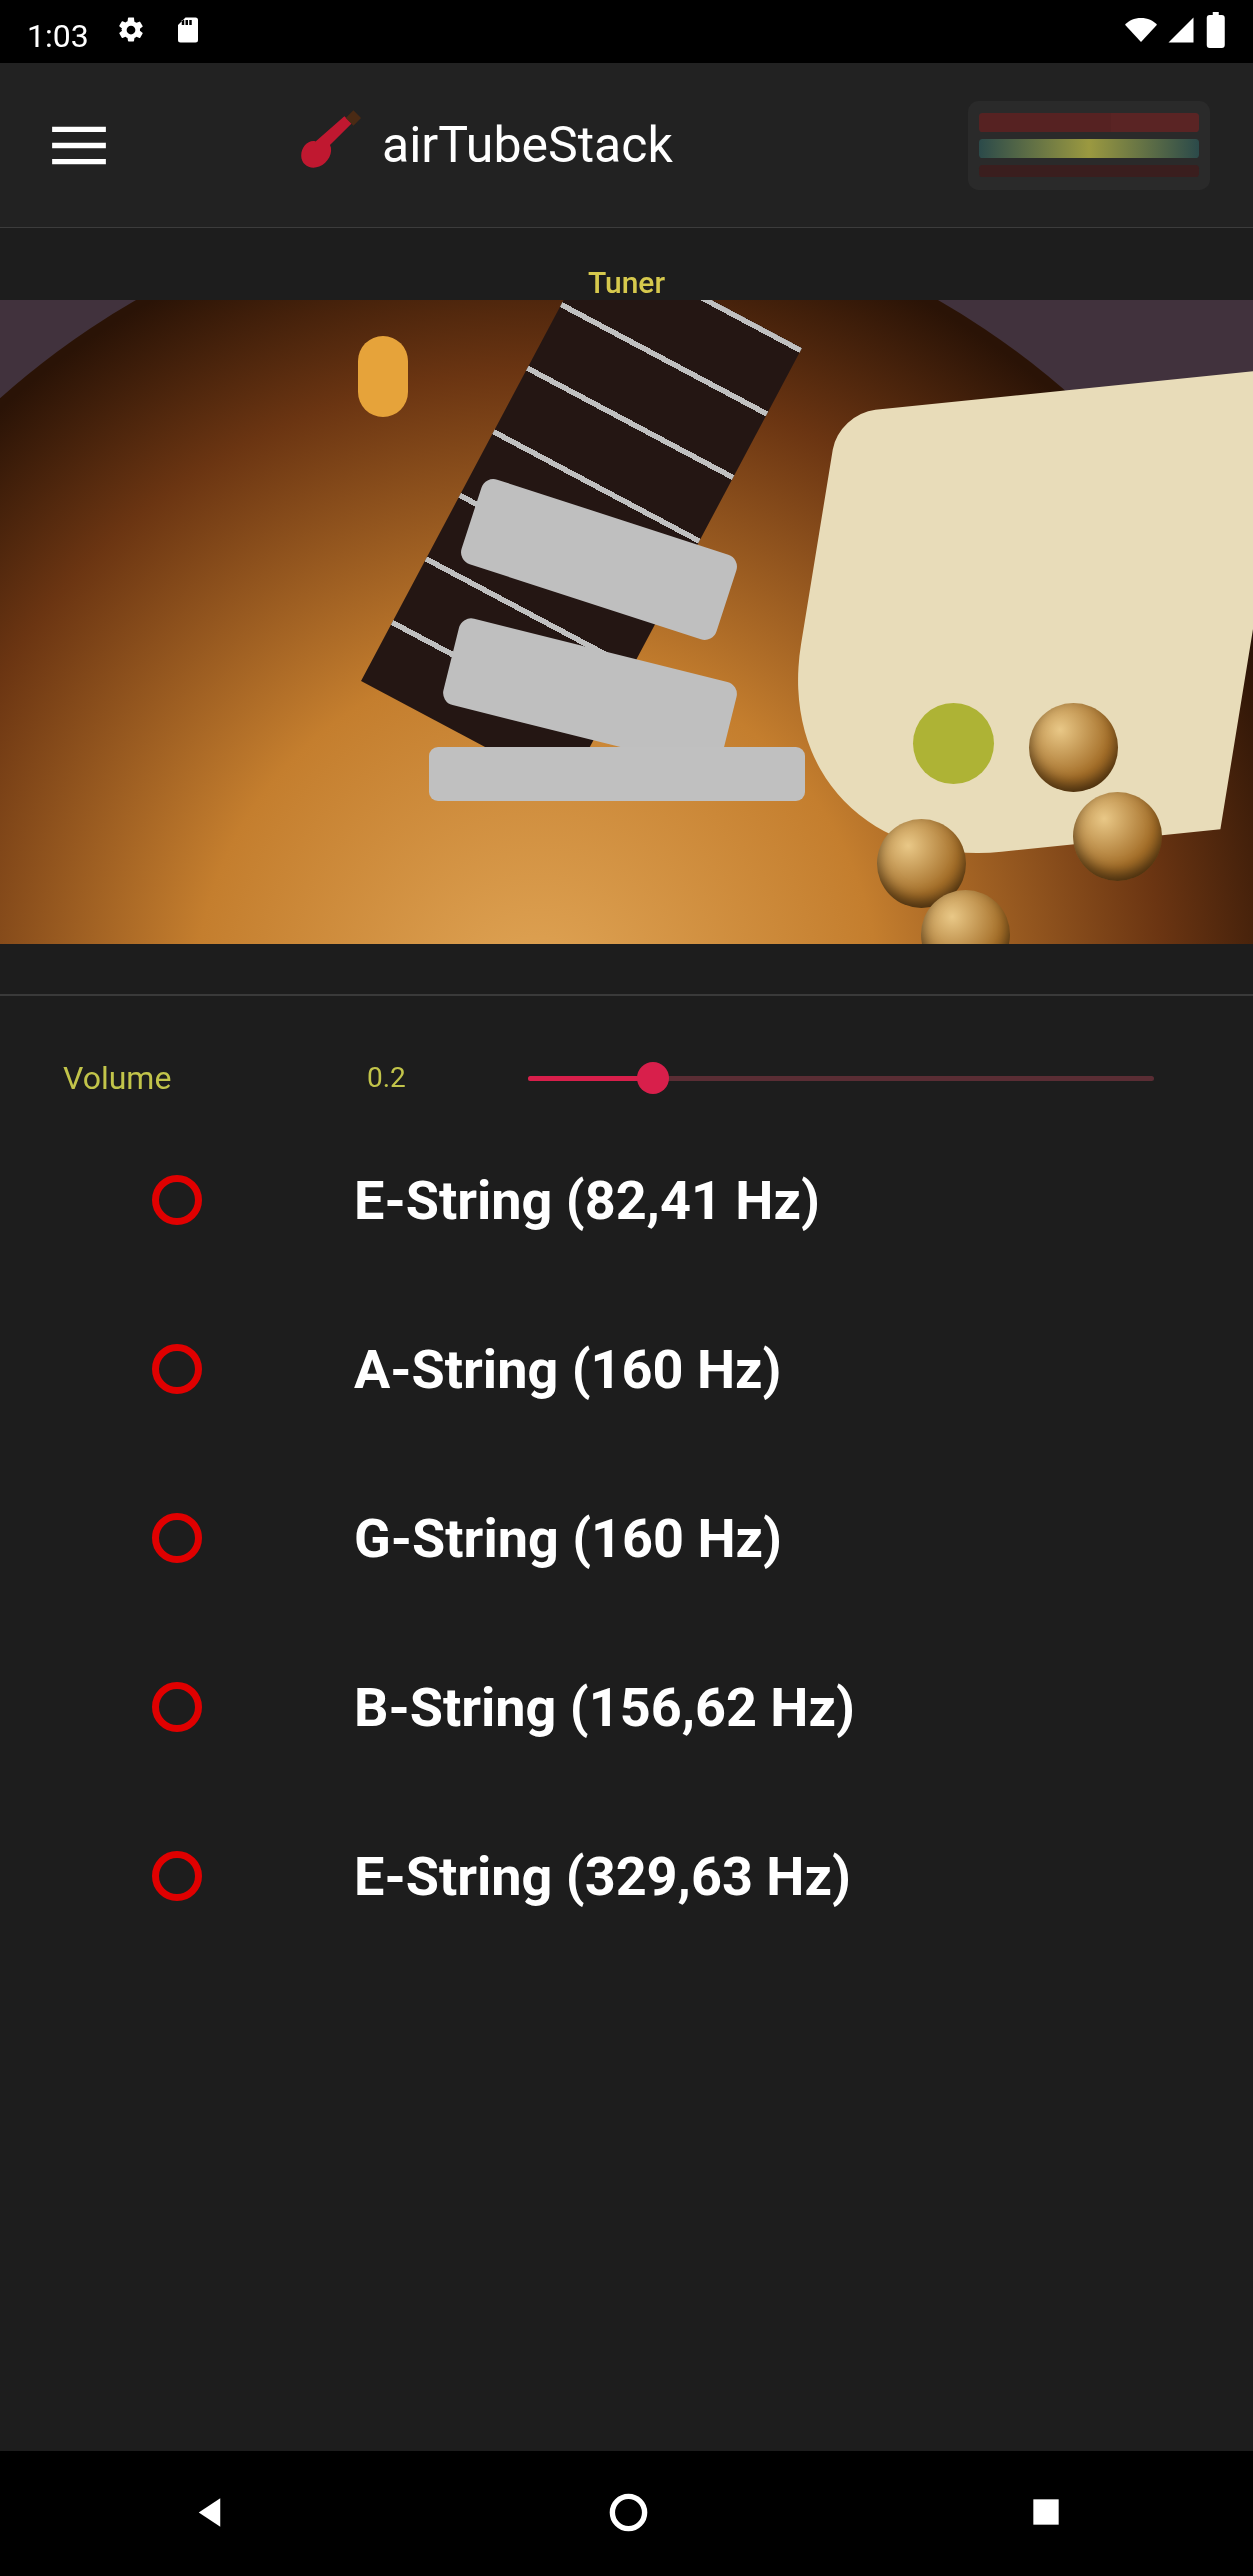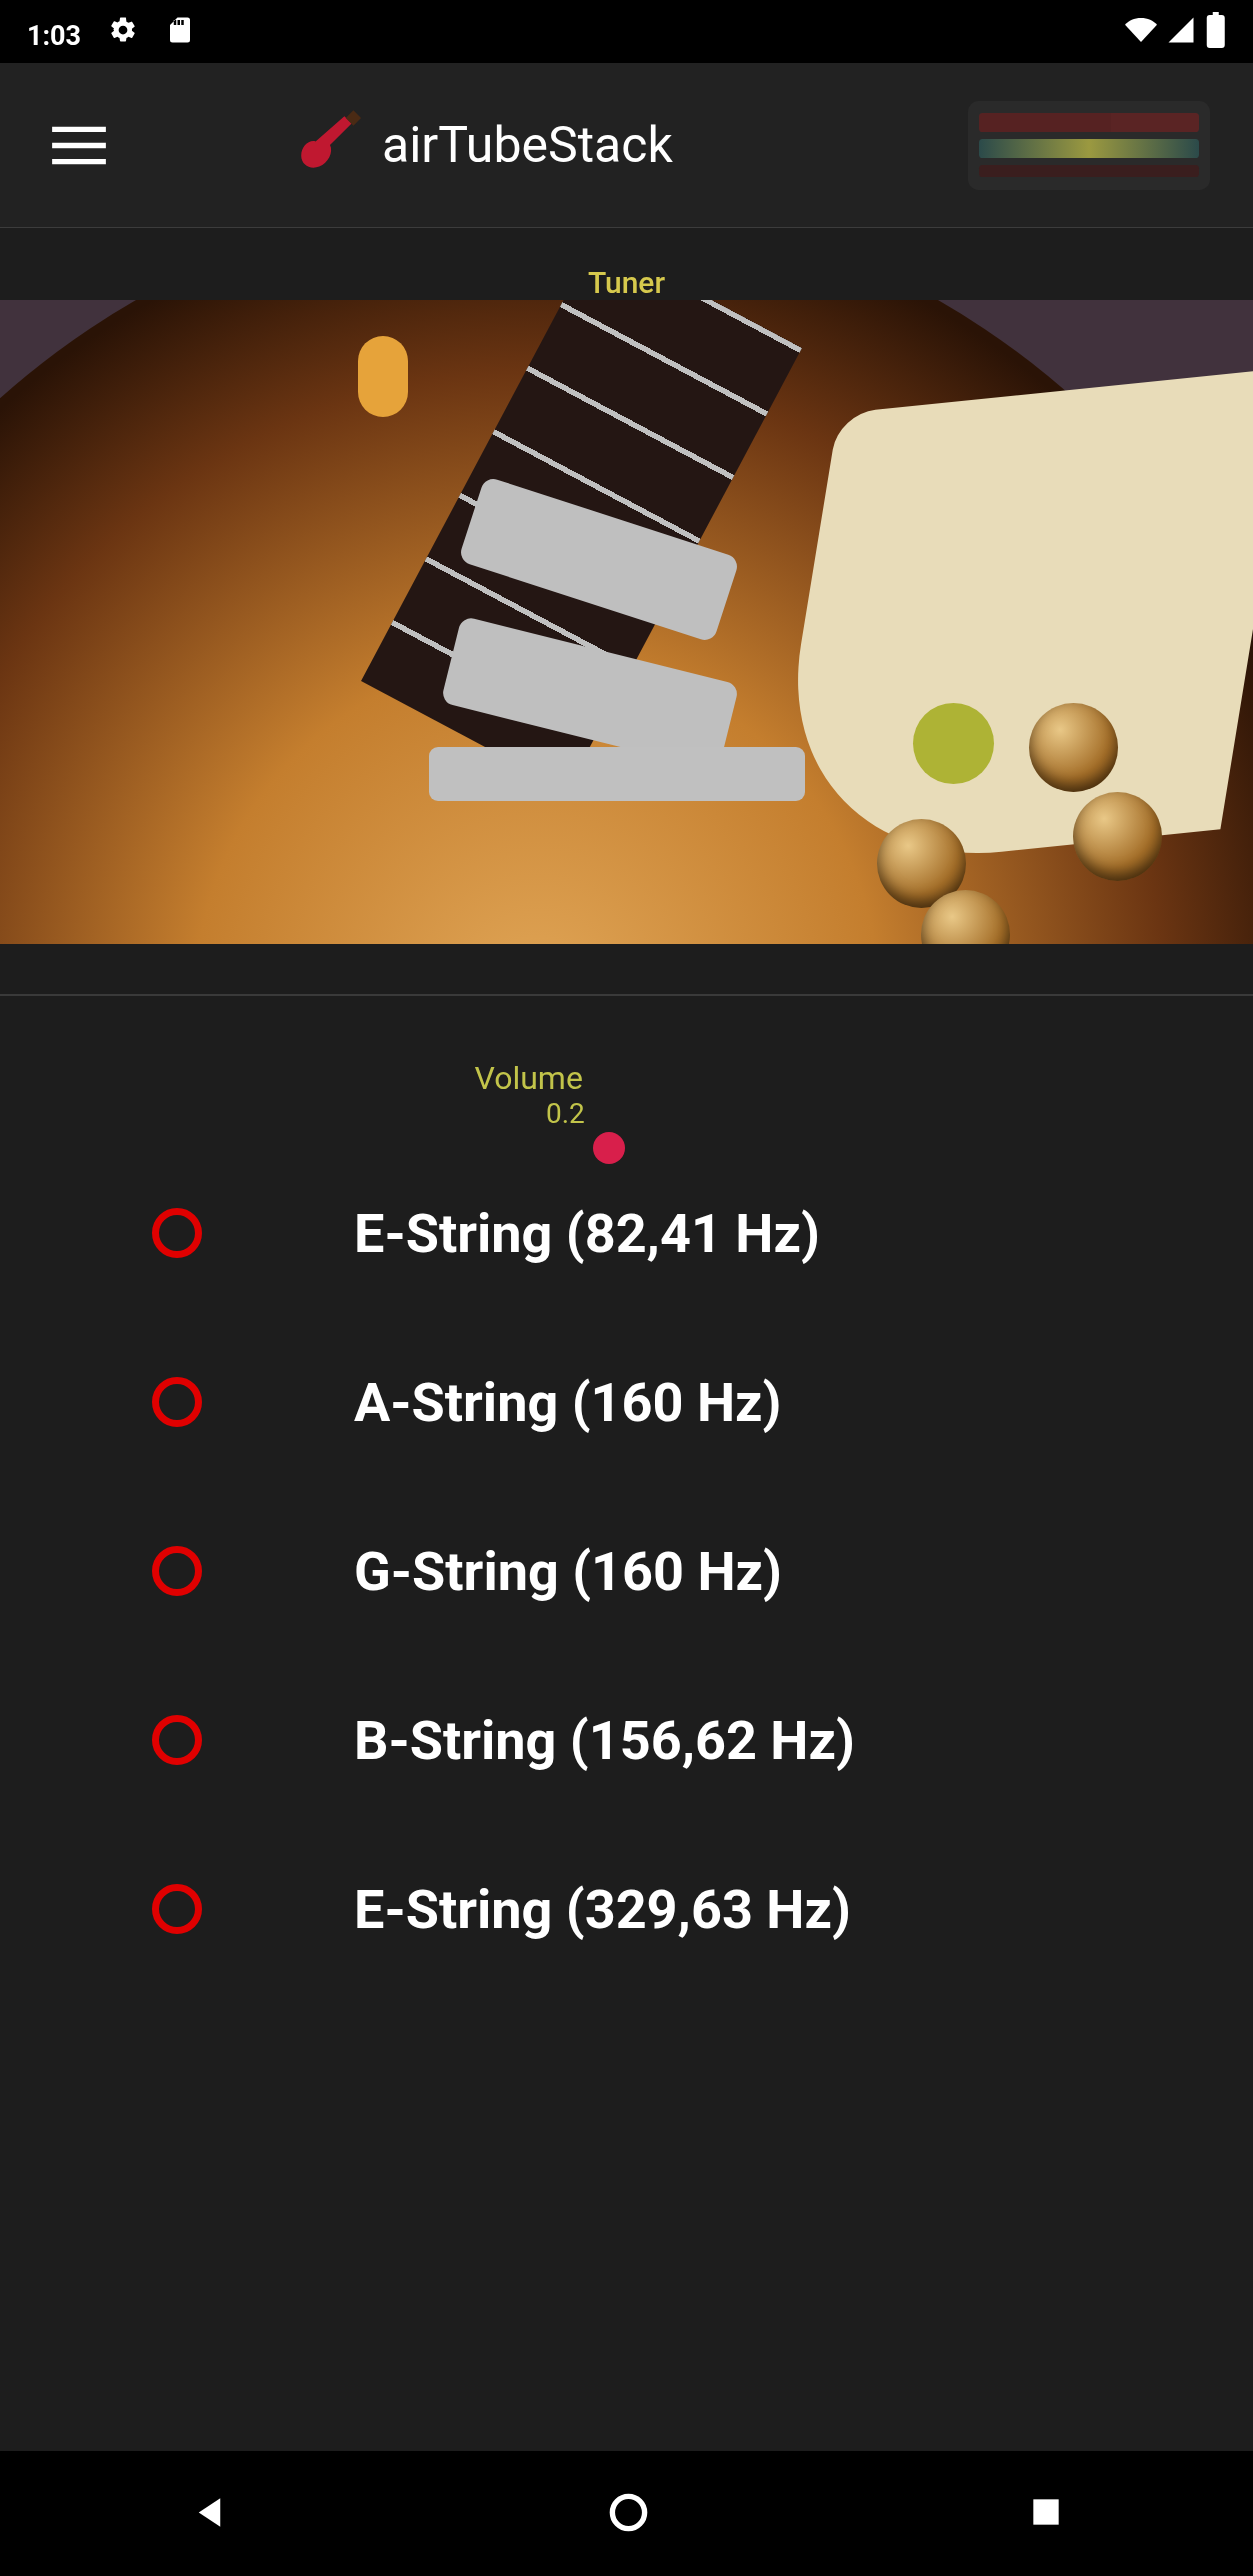--- a/index.html
+++ b/index.html
@@ -2,21 +2,21 @@
 <html style="font-size:14.3px"><head>
 <meta charset="utf-8">
 <style>
   * { box-sizing: border-box; margin: 0; padding: 0; }
   html, body { width: 1253px; height: 2576px; background: #000; font-family: Roboto, Arial, sans-serif; overflow: hidden; }
   .screen { width: 1253px; height: 2576px; background: #1d1d1d; display: flex; flex-direction: column; position: relative; }
 
   
   .status-bar { height: 63px; background: #000; display: flex; align-items: center; padding: 0 27px; color: #fff; }
   .status-left { display: flex; align-items: center; gap: 27px; }
-  .status-time { font-size: 27px; font-weight: 700; margin-top: 8px; }
+  .status-time { font-size: 32px; font-weight: 400; margin-top: 8px; }
   .status-right { margin-left: auto; display: flex; align-items: center; gap: 9px; }
   .status-icon svg { fill: #fff; }
 
   
   .app-bar { height: 165px; background: #222; display: flex; align-items: center; padding: 0 43px; border-bottom: 1.8px solid #3c3c3c; }
   .menu-btn { width: 72px; height: 72px; display:flex; align-items:center; justify-content:center; }
   .menu-btn svg { stroke: #fff; }
   .guitar-logo { width: 72px; height: 72px; margin-left: 179px; display:flex; align-items:center; justify-content:center; }
   .app-title { color: #fff; font-size: 50px; font-weight: 400; margin-left: 16px; }
   .keyboard-logo { margin-left: auto; width: 242px; height: 89px; background: #2a2a2a; border-radius: 10.7px; display:flex; flex-direction:column; gap:7.2px; padding:12.5px 10.7px; }
@@ -43,21 +43,21 @@
   .knob.k2{top:492px;left:1073px;}
   .knob.k3{top:519px;left:877px;}
   .knob.k4{top:590px;left:921px;}
   .switch-cap{position:absolute;top:36px;left:358px;width:50px;height:81px;background:#e6a33a;border-radius:25px;}
   .circle-badge{position:absolute;top:403px;right:259px;width:81px;height:81px;background:#aeb335;border-radius:50%;}
 
   .sep { height: 50px; background:#1d1d1d; }
   .divider { height: 1.8px; background:#3a3a3a; }
 
   
-  .volume-row { display:flex; align-items:center; padding: 63px 63px 45px 63px; gap: 0; flex-direction: column; }
+  .volume-row { display:flex; align-items:center; padding: 63px 63px 45px 63px; gap: 0; }
   .volume-label { color:#c2c44a; font-size:32px; width: 304px; }
   .volume-value { color:#c2c44a; font-size:28px; width: 161px; text-align:left; }
   .slider-wrap { flex:1; position:relative; height:36px; margin-right: 36px; }
   .slider-track { position:absolute; top:16px; left:0; right:0; height:5.4px; background:#5a2d34; border-radius:2.7px; }
   .slider-fill { position:absolute; top:16px; left:0; height:5.4px; background:#d81f4b; border-radius:2.7px; }
   .slider-thumb { position:absolute; top:1.8px; width:32px; height:32px; background:#d81f4b; border-radius:50%; }
 
   
   .strings { padding: 27px 0 0 152px; display:flex; flex-direction:column; gap: 106px; }
   .string-row { display:flex; align-items:center; gap: 152px; }

